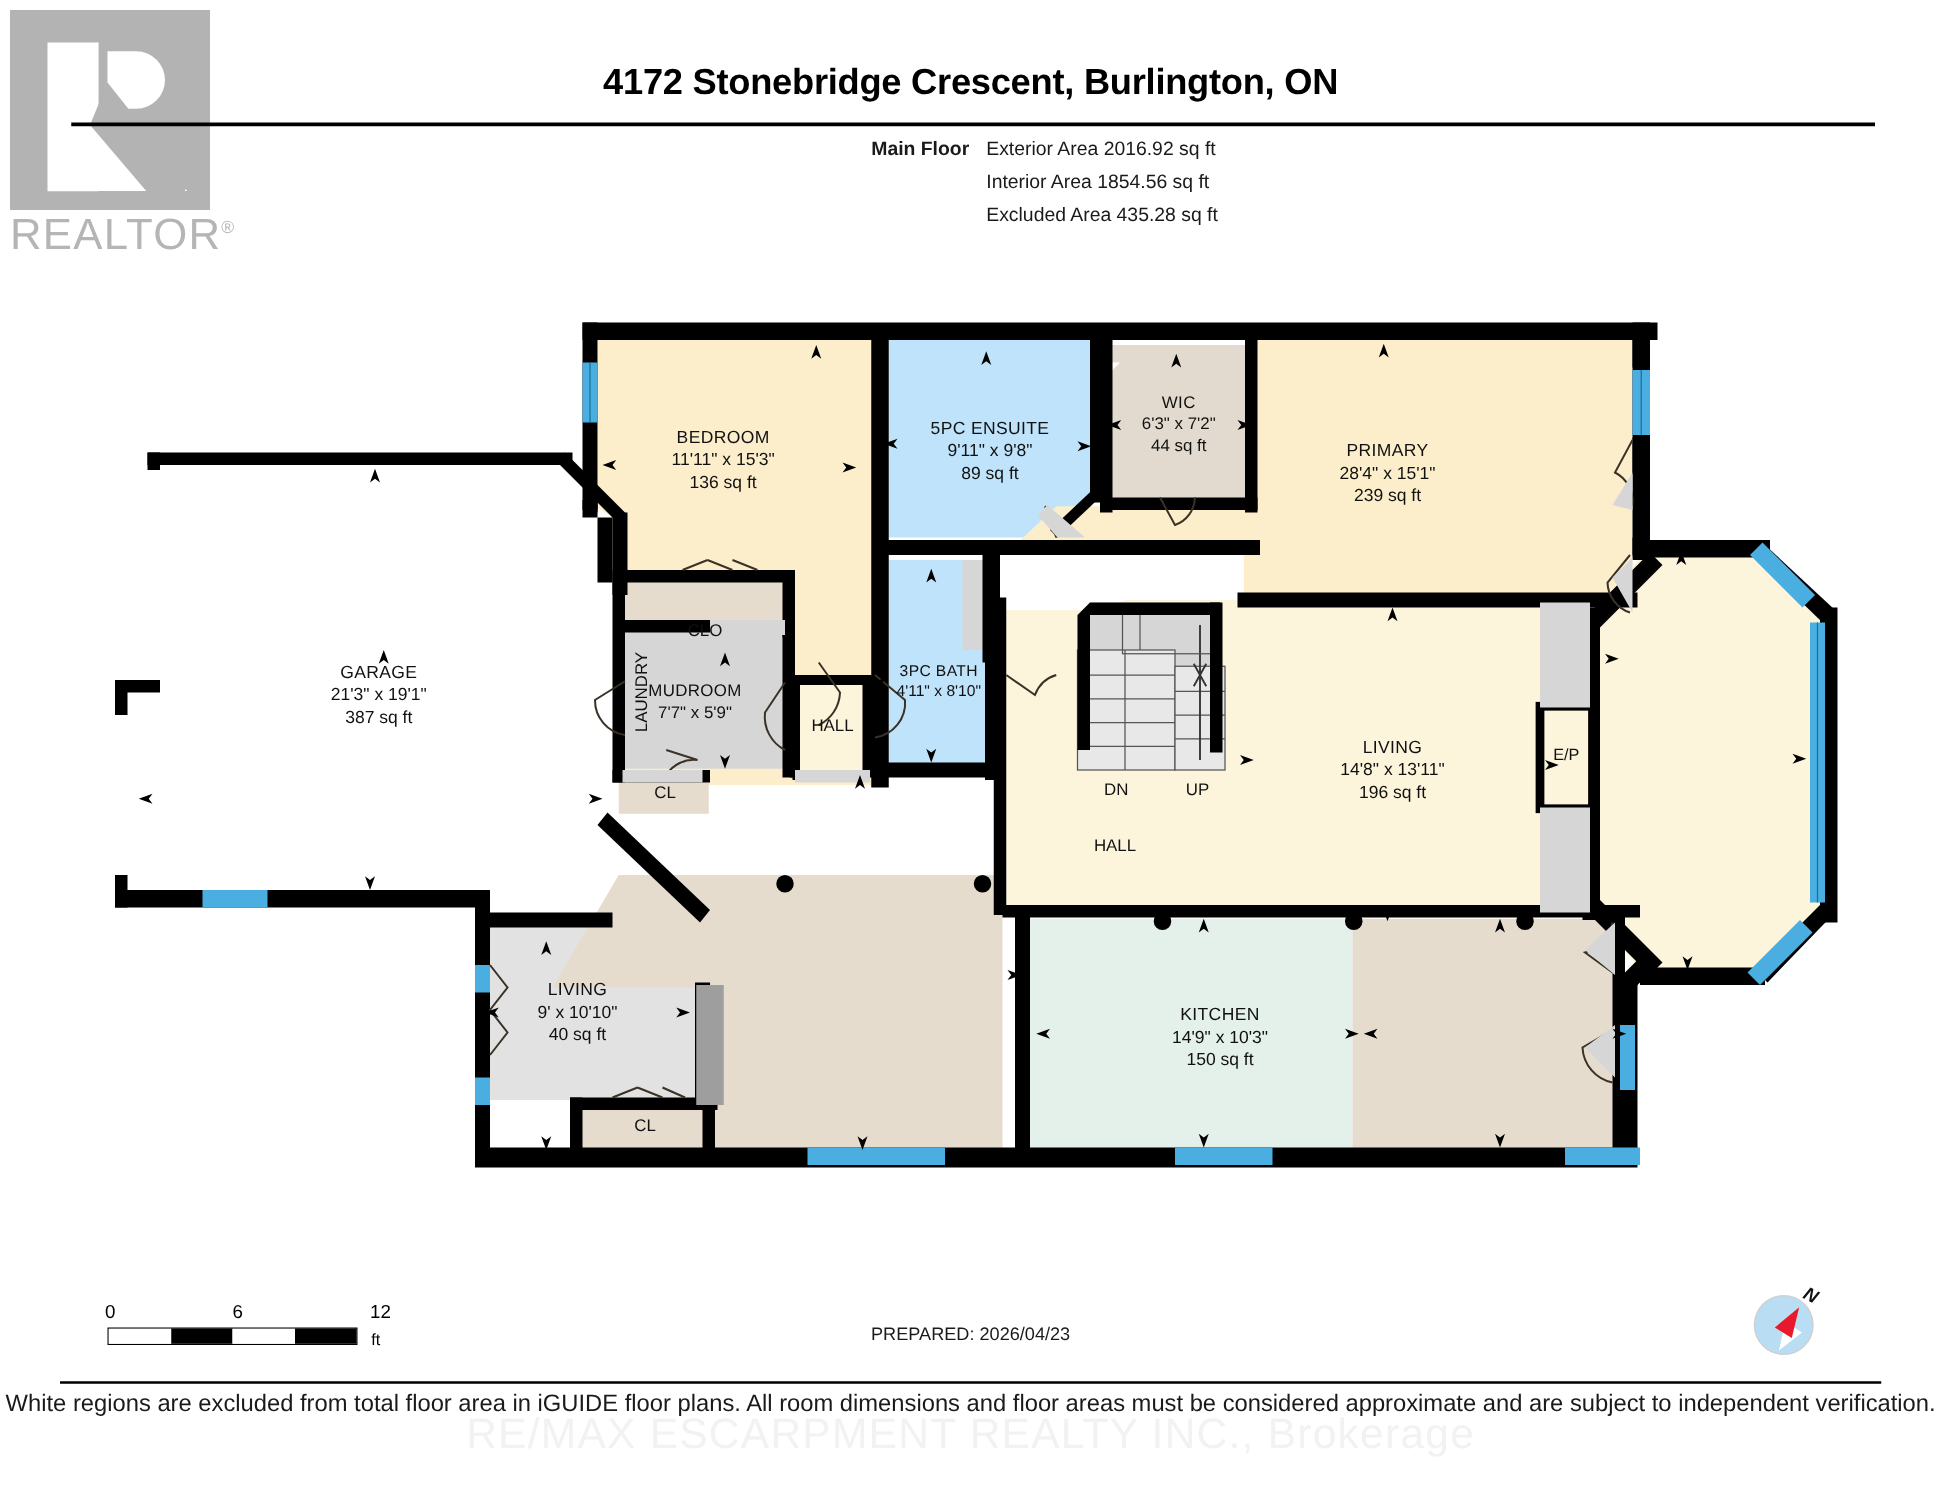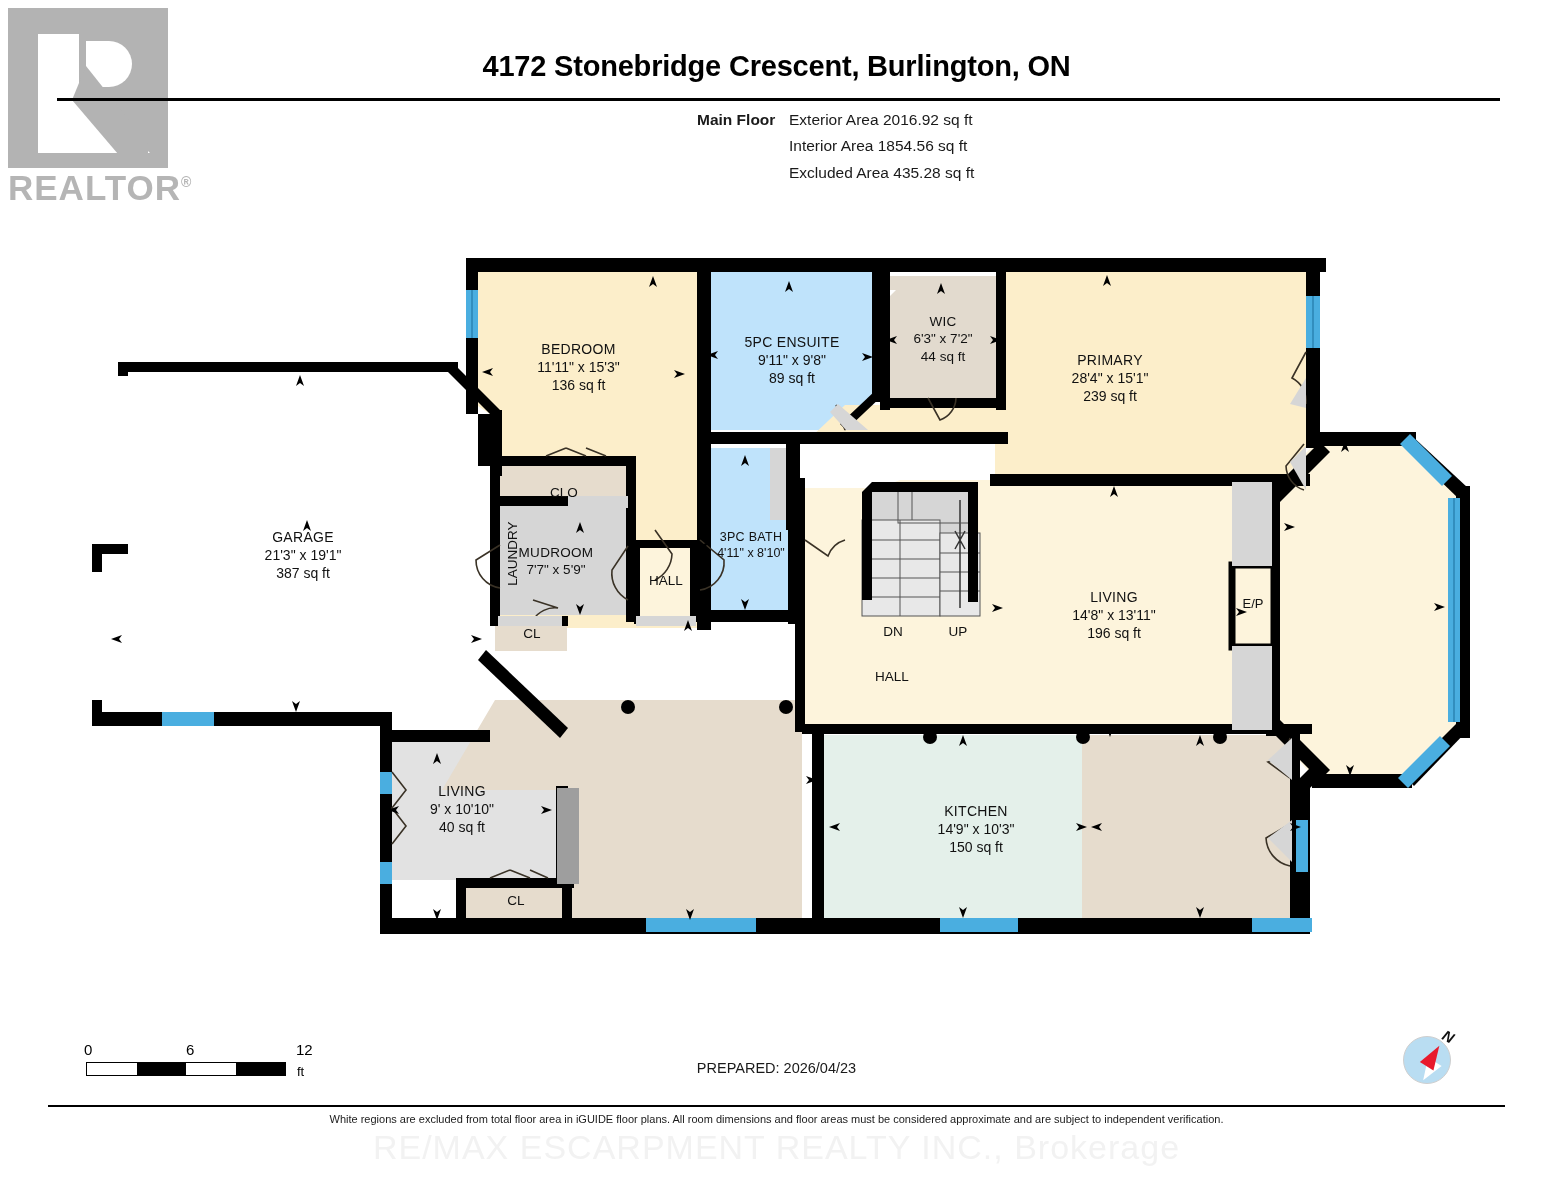--- a/index.html
+++ b/index.html
@@ -49,21 +49,21 @@
   }
   #realtor-logo .r-diag {
     position: absolute; left: 60px; top: 58px;
     width: 80px; height: 88px;
     background: #b3b3b3;
     clip-path: polygon(18px 0, 80px 78px, 80px 88px, 50px 88px, 4px 34px);
   }
   #realtor-logo .word {
     position: absolute; left: 0; top: 160px;
     font-size: 35px; letter-spacing: 1px;
-    color: #b5b5b5; font-weight: 700;
+    color: #b5b5b5; font-weight: 400;
     font-family: "Liberation Sans", sans-serif;
   }
   #realtor-logo .reg {
     font-size: 14px; vertical-align: super;
   }
 
   #title {
     position: absolute; left: 0; top: 50px; width: 1553px;
     text-align: center;
     font-size: 29px; font-weight: bold; color: #000;
@@ -121,21 +121,21 @@
     transform: rotate(32deg);
   }
   #compass .n-letter {
     position: absolute; left: 44px; top: 0px;
     font-size: 15px; font-style: italic; font-weight: bold;
     transform: rotate(28deg); color: #111;
   }
 
   #footer-rule { position: absolute; left: 48px; top: 1105px; width: 1457px; height: 2px; background: #000; }
   #disclaimer { position: absolute; left: 0; top: 1113px; width: 1553px;
-                text-align: center; font-size: 11px; color: #1a1a1a; }
+                text-align: center; font-size: 19px; color: #1a1a1a; }
 
   #watermark {
     position: absolute; left: 0; top: 1128px; width: 1553px;
     text-align: center; font-size: 34px; letter-spacing: 1px;
     color: #f2f2f2; font-weight: 400;
   }
 
   
   .room-label { position: absolute; text-align: center; color: #111;
                 font-size: 14px; line-height: 1.28; white-space: nowrap; }
@@ -553,21 +553,21 @@
 
 
 <div class="room-label" style="left:890px; top:803px; width:172px;">
   <div class="nm">KITCHEN</div>
   <div class="dm">14'9" x 10'3"</div>
   <div class="sq">150 sq ft</div>
 </div>
 
 
 
-<div class="room-label small-label" style="left:500px; top:484px; width:128px;">CLO</div>
+<div class="room-label small-label" style="left:500px; top:496px; width:128px;">CLO</div>
 <div class="room-label small-label rot-label" style="left:478px; top:545px; width:70px; transform:rotate(-90deg);">LAUNDRY</div>
 <div class="room-label small-label" style="left:497px; top:625px; width:70px;">CL</div>
 <div class="room-label small-label" style="left:637px; top:572px; width:58px;">HALL</div>
 <div class="room-label small-label" style="left:463px; top:892px; width:106px;">CL</div>
 <div class="room-label small-label" style="left:862px; top:623px; width:62px;">DN</div>
 <div class="room-label small-label" style="left:930px; top:623px; width:56px;">UP</div>
 <div class="room-label small-label" style="left:861px; top:668px; width:62px;">HALL</div>
 <div class="room-label" style="left:1228px; top:596px; width:50px; font-size:13px;">E/P</div>
 </div>
 

